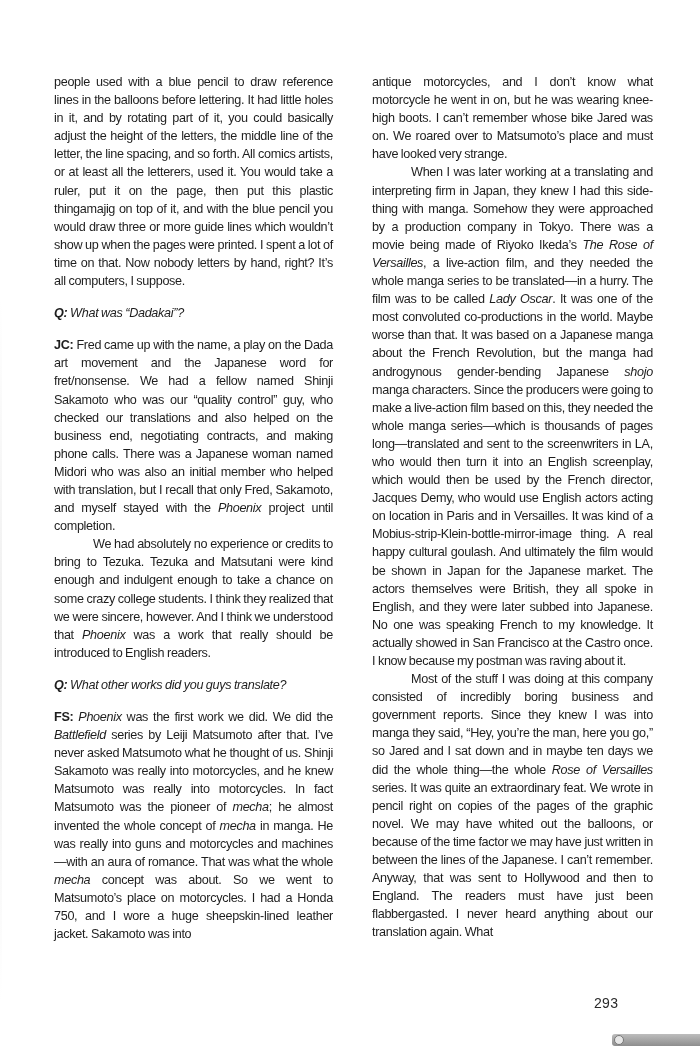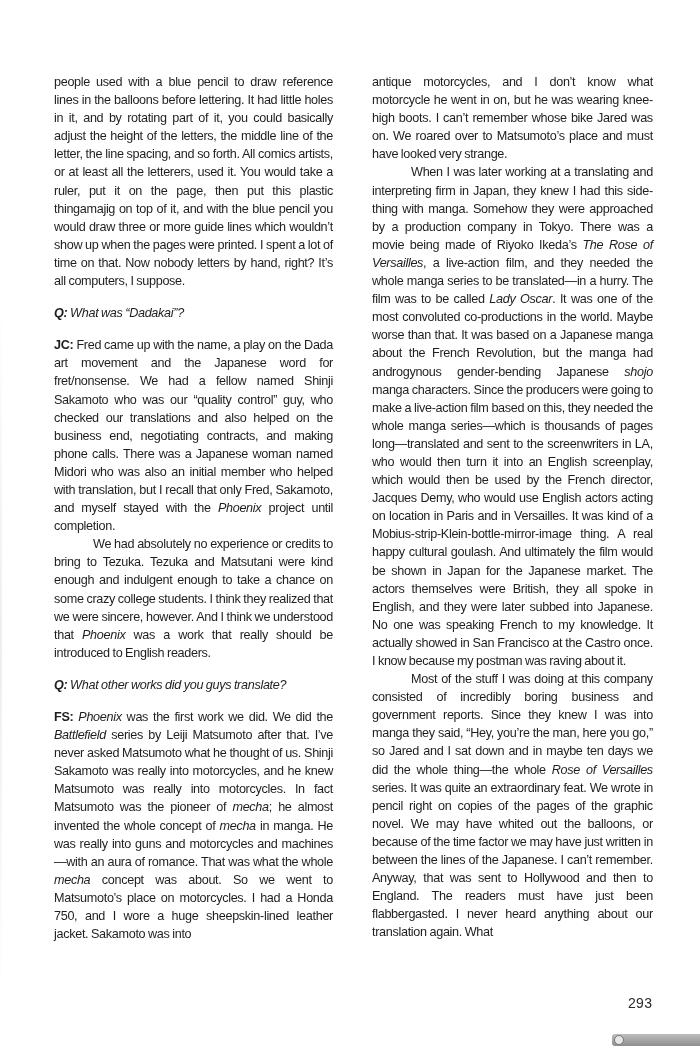--- a/index.html
+++ b/index.html
@@ -22,21 +22,21 @@
   }
   .col.left { left: 54px; width: 300px; }
   .col.right { left: 372px; width: 302px; }
   .col p { margin: 0; }
   .col p.indent { text-indent: 42px; }
   .col p.question { margin-top: 14px; margin-bottom: 14px; font-style: italic; }
   .speaker { font-weight: bold; font-style: normal; }
   .qlabel { font-weight: bold; font-style: italic; }
   em { font-style: italic; }
   .page-number {
-    position: absolute; left: 628px; top: 995px;
+    position: absolute; left: 594px; top: 995px;
     font-size: 14px; color: #2a2a2a; letter-spacing: 0.3px;
   }
   .scan-tag {
     position: absolute; left: 612px; top: 1034px; width: 88px; height: 12px;
     background: linear-gradient(#bdbdbd, #8e8e8e);
     border-radius: 3px 0 0 3px;
   }
   .scan-tag .disc {
     position: absolute; left: 2px; top: 1px; width: 10px; height: 10px;
     border-radius: 50%; background: #e6e6e6; border: 1px solid #777;

